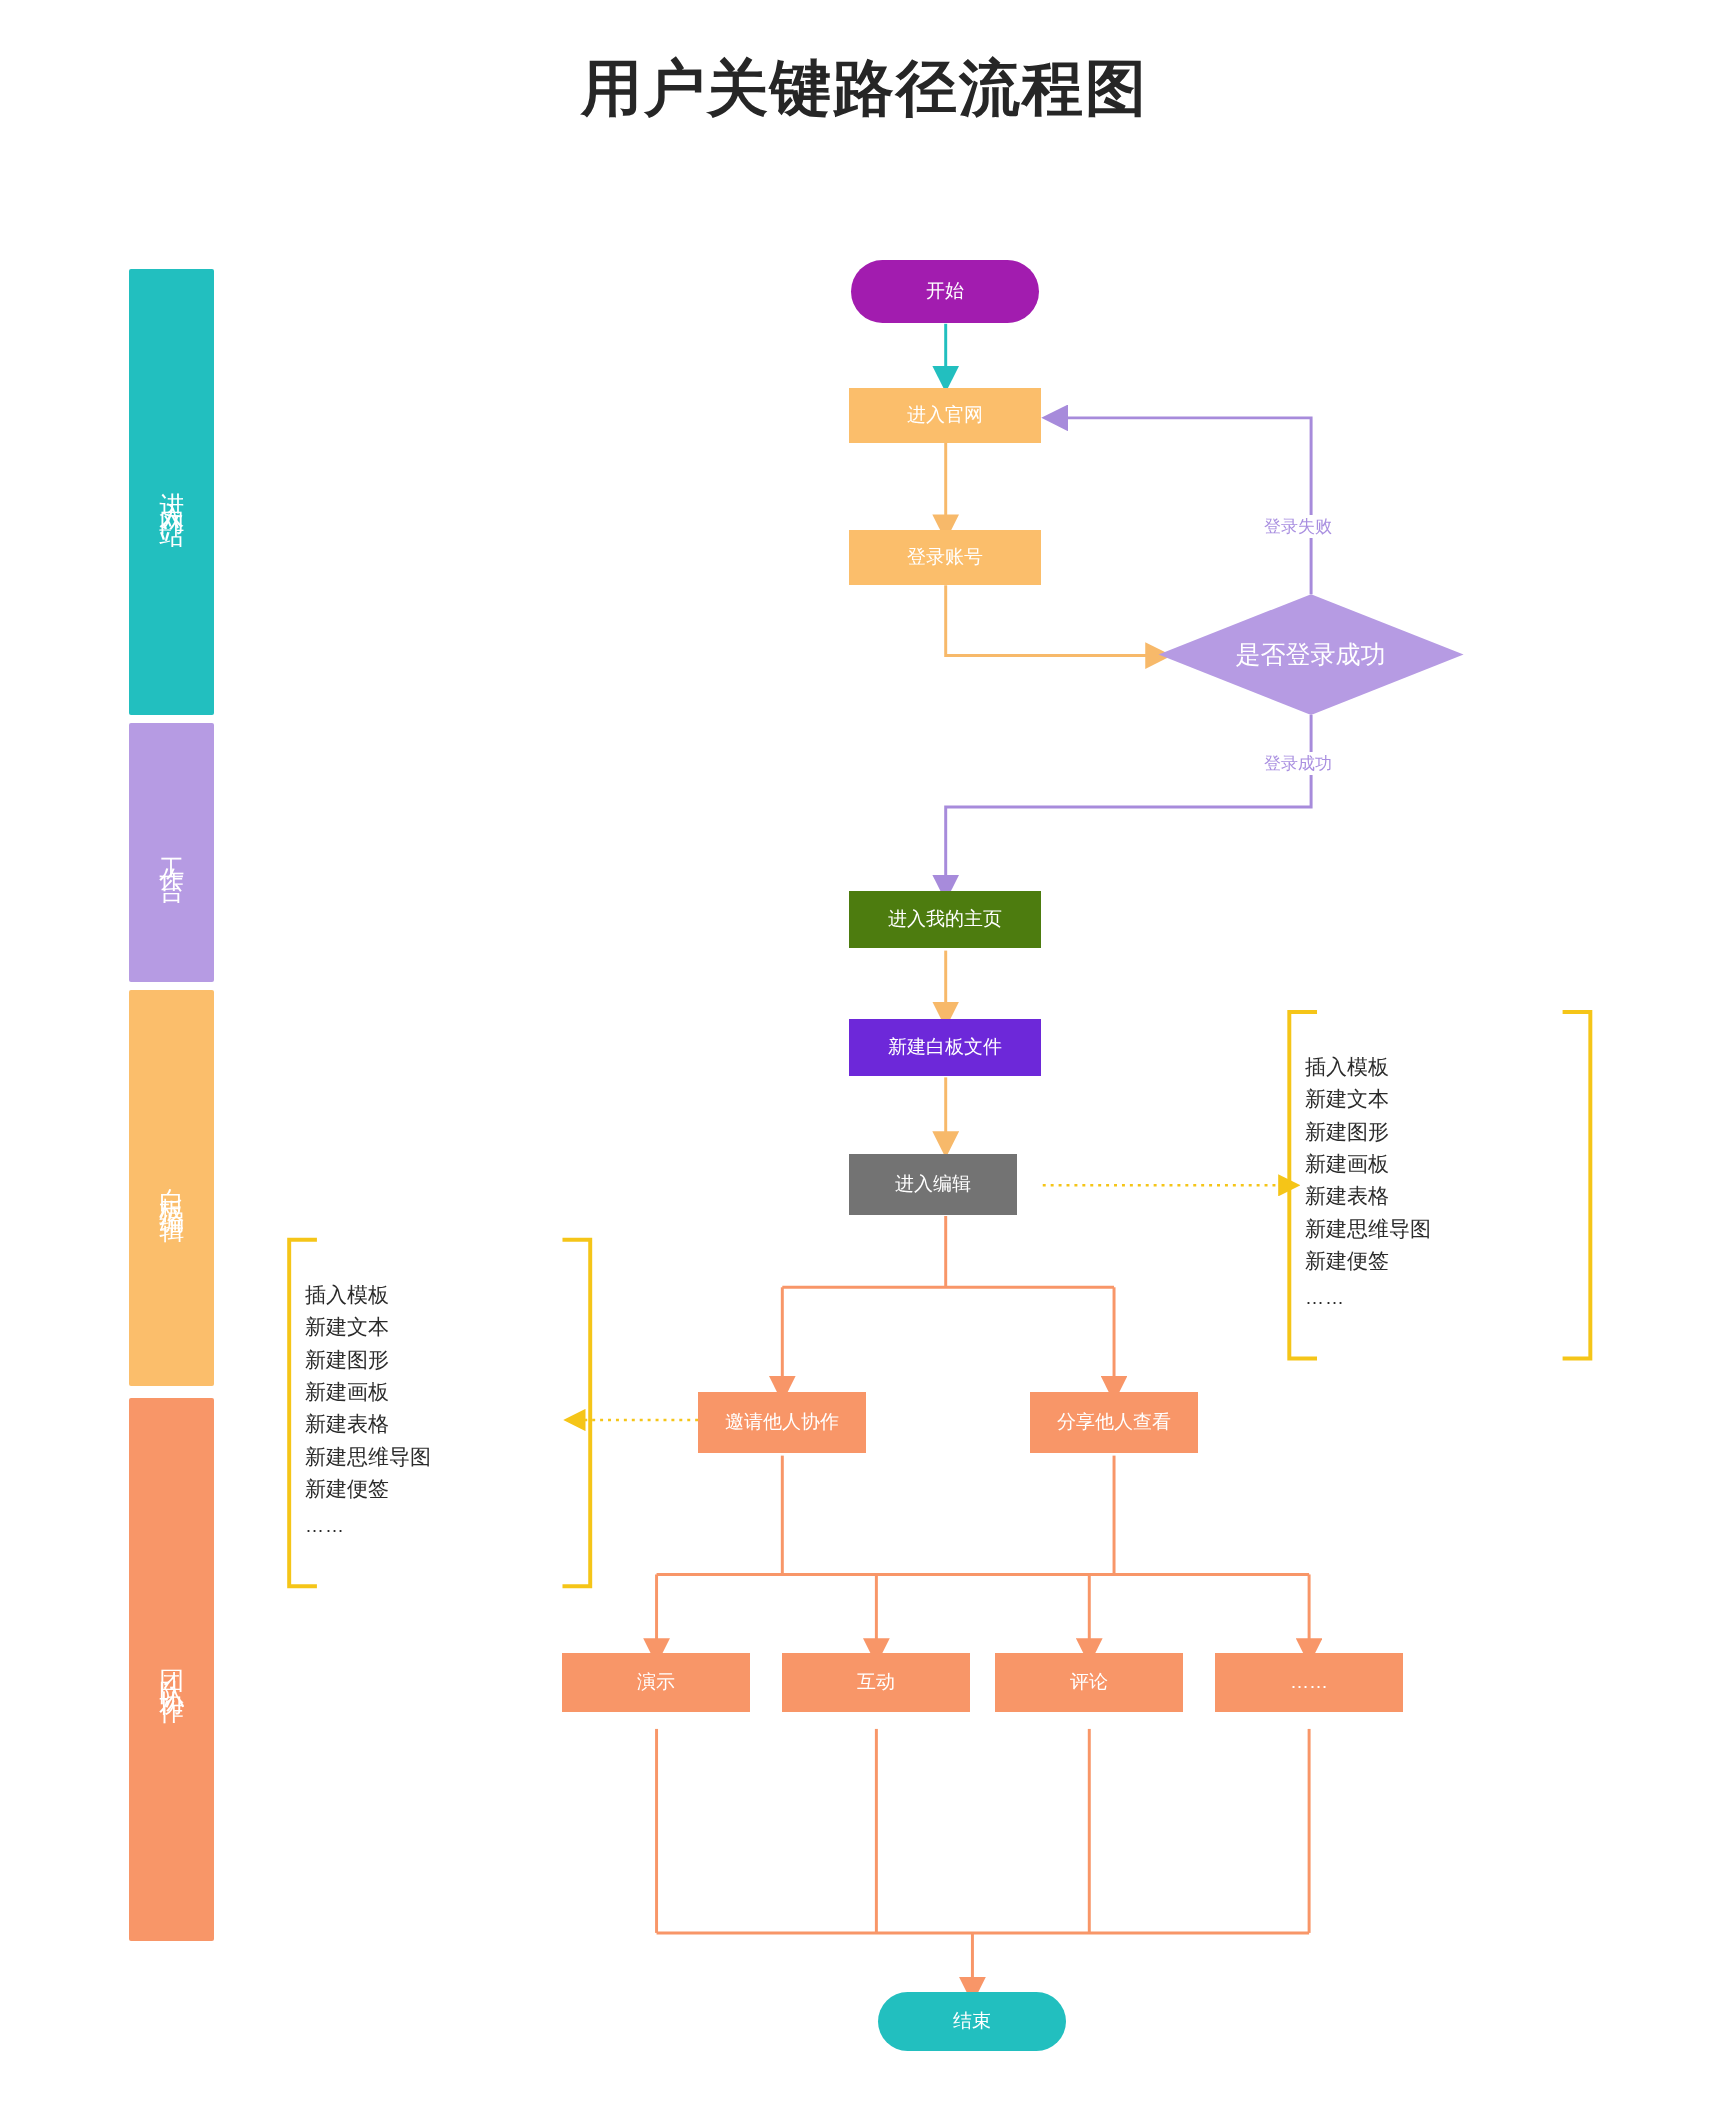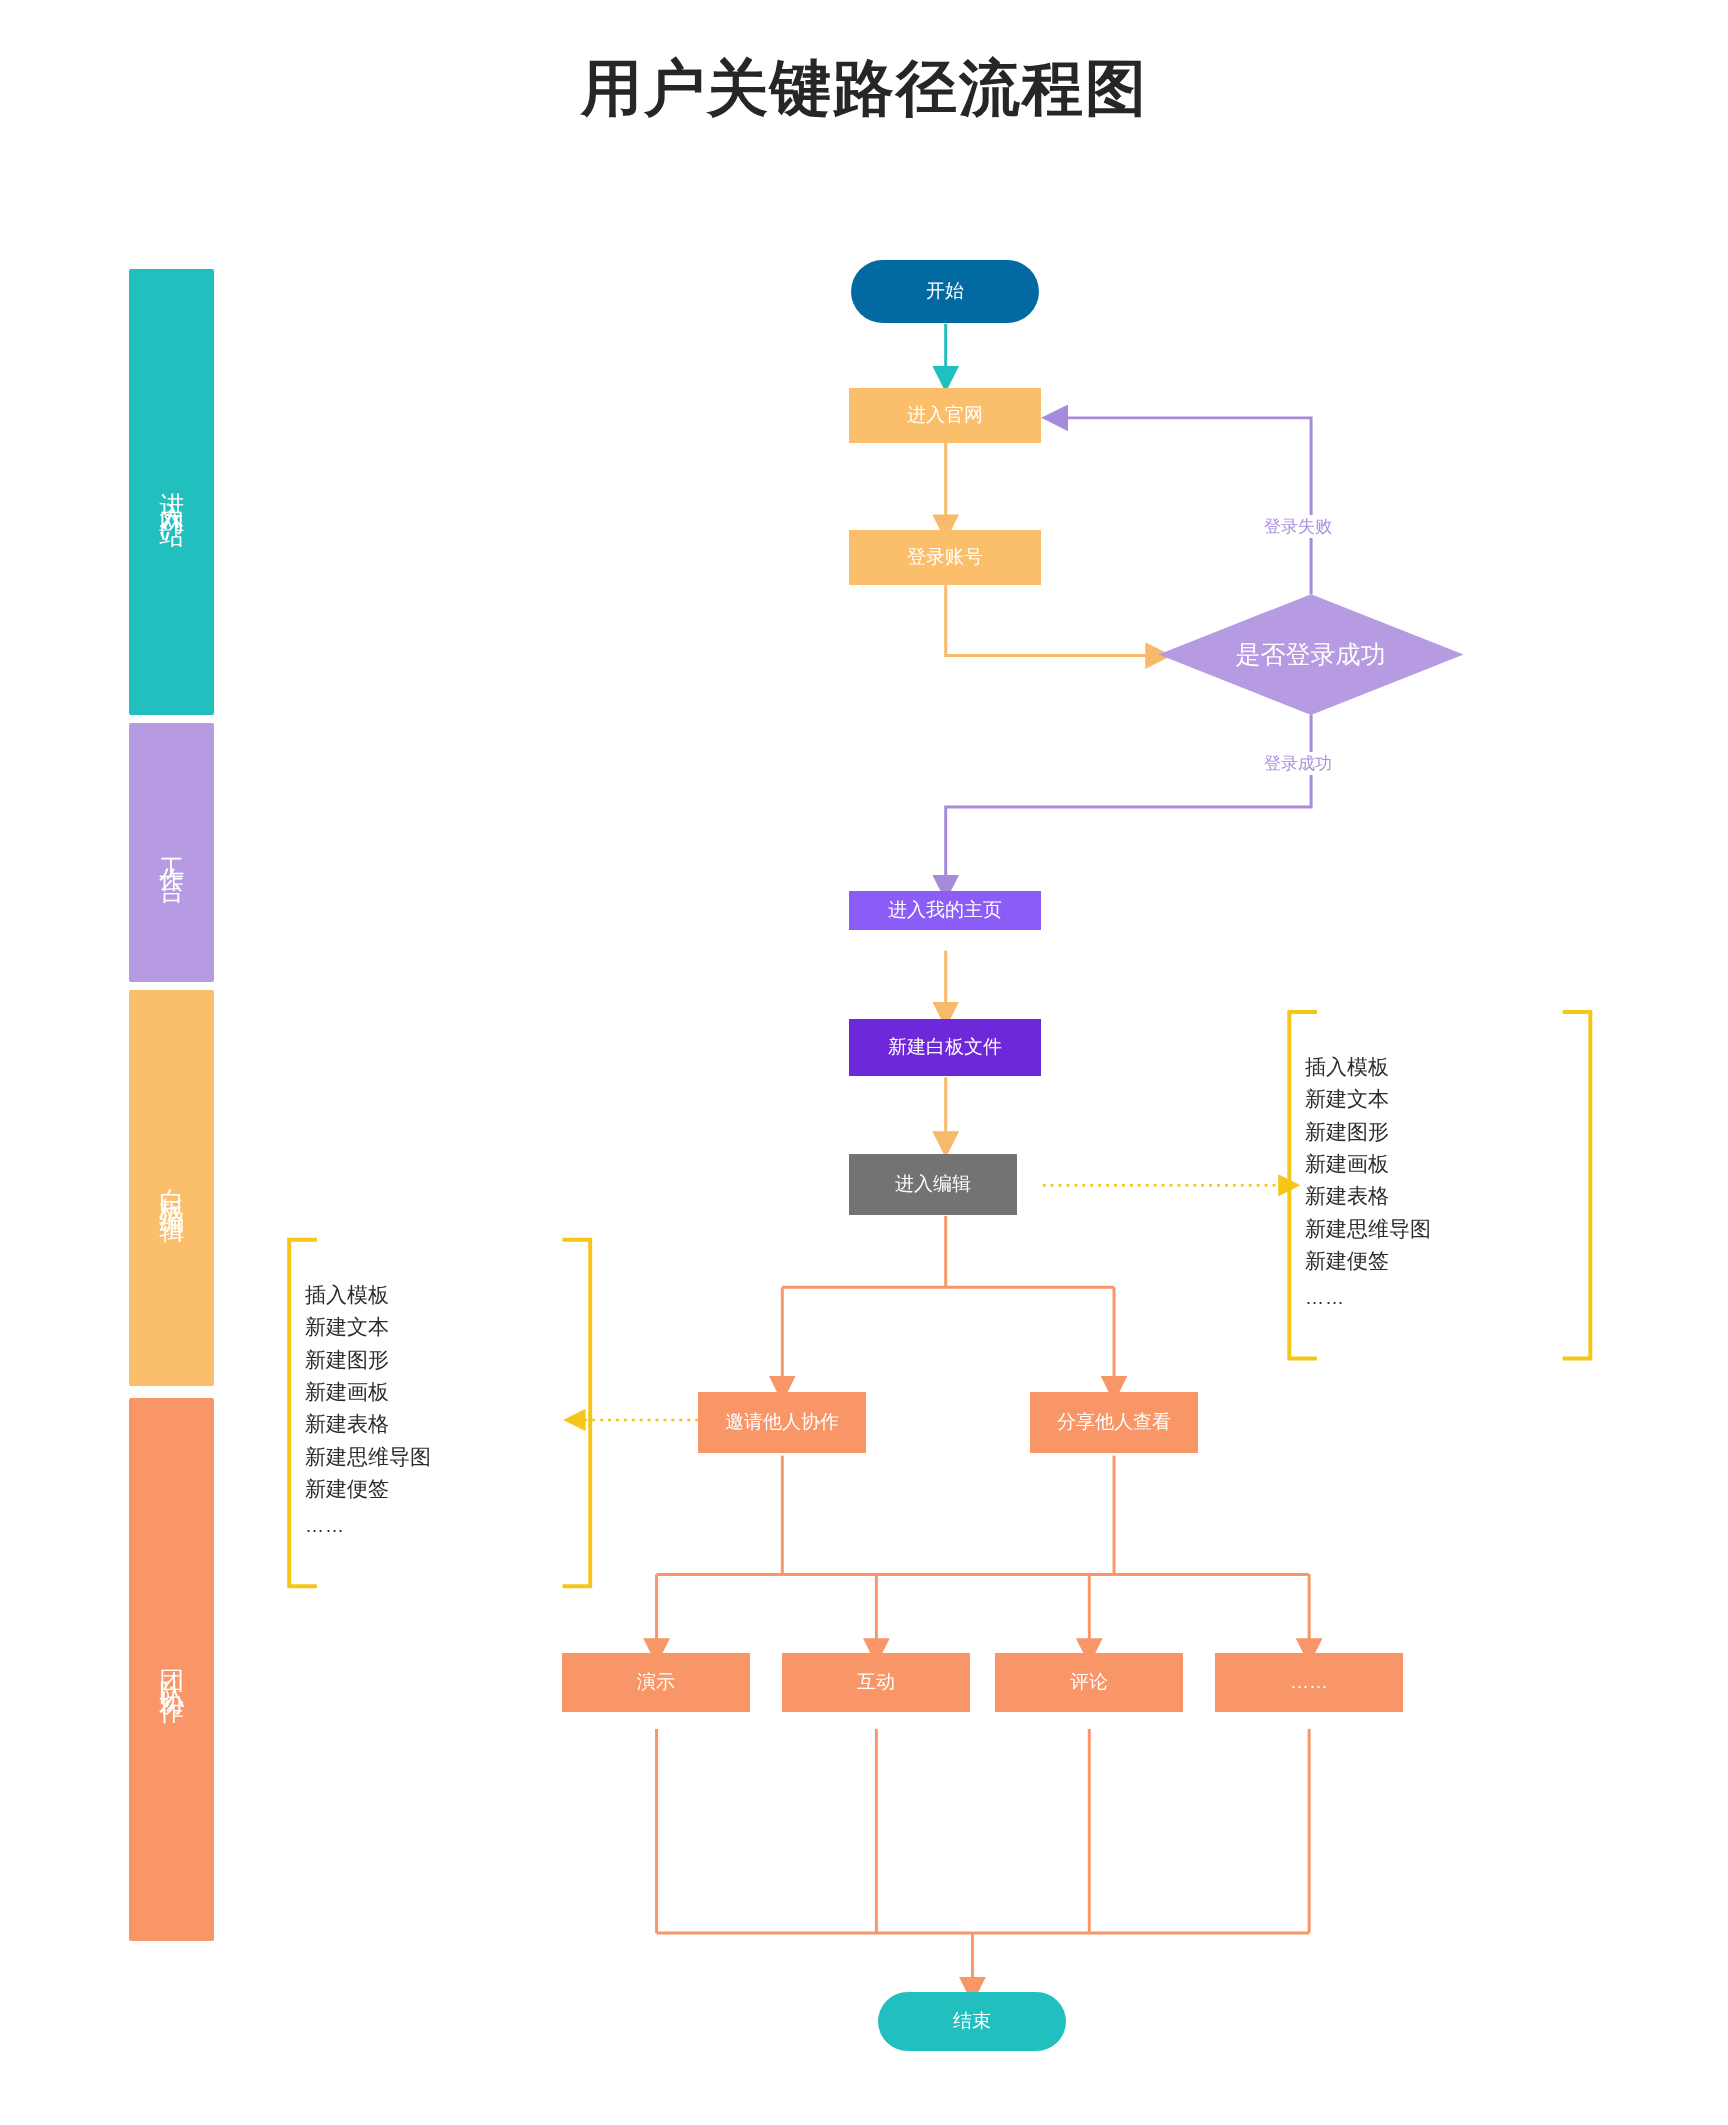--- a/index.html
+++ b/index.html
@@ -124,40 +124,40 @@
 
   <path d="M1330,1022 L1302,1022 L1302,1372 L1330,1372" stroke="#F5C518" stroke-width="4" fill="none"></path>
   <path d="M1578,1022 L1606,1022 L1606,1372 L1578,1372" stroke="#F5C518" stroke-width="4" fill="none"></path>
 
   <path d="M320,1252 L292,1252 L292,1602 L320,1602" stroke="#F5C518" stroke-width="4" fill="none"></path>
   <path d="M568,1252 L596,1252 L596,1602 L568,1602" stroke="#F5C518" stroke-width="4" fill="none"></path>
 
   <polygon points="1324,600 1478,661 1324,722 1170,661" fill="#B69BE3"></polygon>
 </svg>
 
-<div class="node rounded" style="left:851px;top:260px;width:188px;height:63px;background:#0369a1;">
+<div class="node rounded" style="left:851px;top:260px;width:188px;height:63px;background:#a21caf;">
   <span>开始</span>
 </div>
 
 <div class="node" style="left:849px;top:388px;width:192px;height:55px;background:#FBBE6B;">
   <span>进入官网</span>
 </div>
 
 <div class="node" style="left:849px;top:530px;width:192px;height:55px;background:#FBBE6B;">
   <span>登录账号</span>
 </div>
 
 <div class="diamond-wrap" style="left:1158px;top:594px;width:305px;height:121px;">
   <div class="diamond-label">是否登录成功</div>
 </div>
 
 <div class="edge-label" style="left:1258px;top:503px;margin-top:12px;">登录失败</div>
 <div class="edge-label" style="left:1258px;top:752px;">登录成功</div>
 
-<div class="node" style="left:849px;top:891px;width:192px;height:39px;background:#8b5cf6;">
+<div class="node" style="left:849px;top:891px;width:192px;height:57px;background:#4d7c0f;">
   <span>进入我的主页</span>
 </div>
 
 <div class="node" style="left:849px;top:1019px;width:192px;height:57px;background:#6d28d9;">
   <span>新建白板文件</span>
 </div>
 
 <div class="node" style="left:849px;top:1154px;width:168px;height:61px;background:#737373;">
   <span>进入编辑</span>
 </div>

